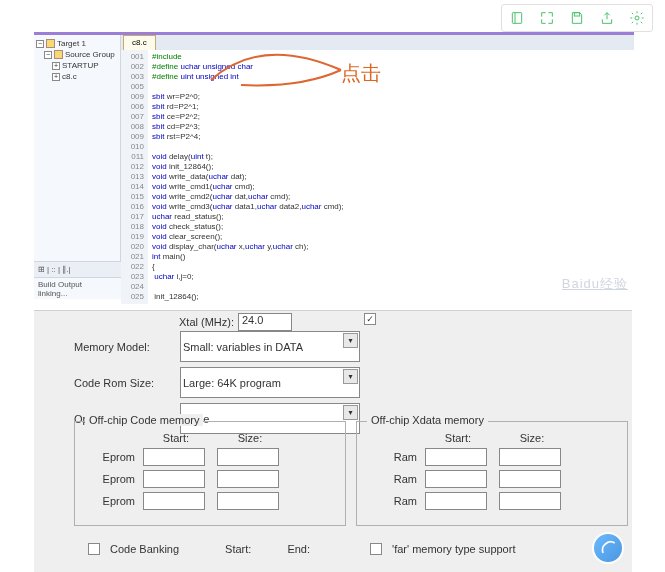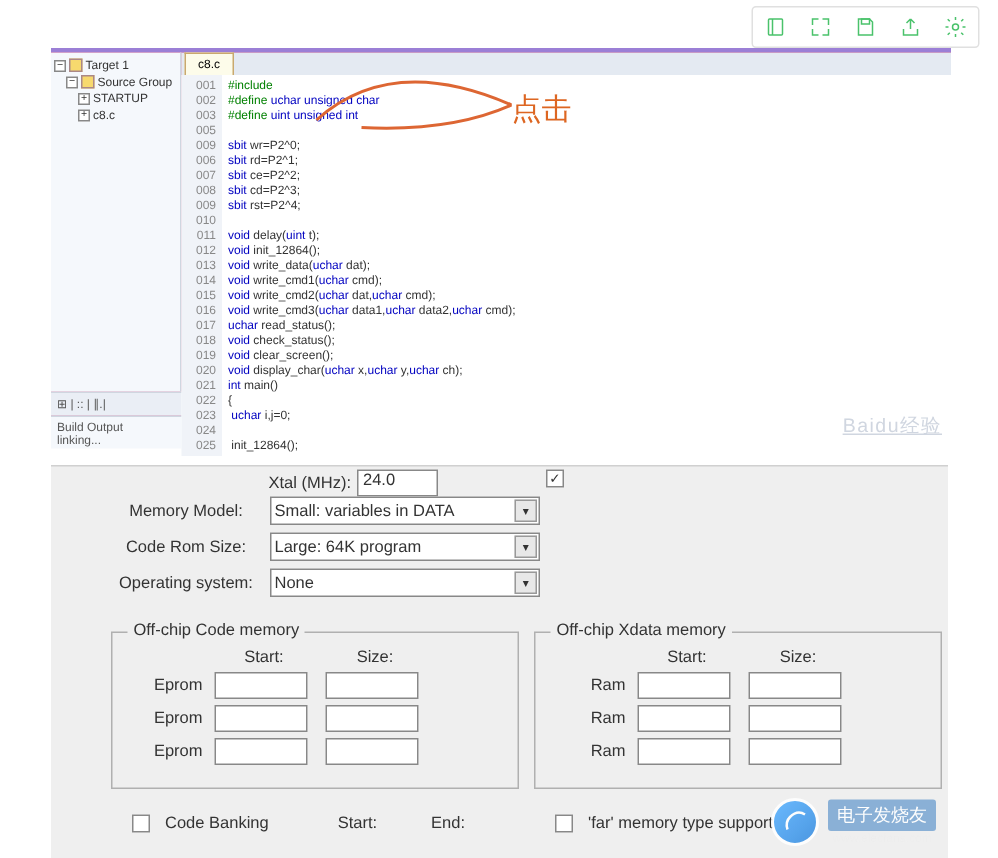--- a/index.html
+++ b/index.html
@@ -4,21 +4,21 @@
 <style>
 * { box-sizing: border-box; margin: 0; padding: 0; font-family: "Microsoft YaHei", Arial, sans-serif; }
 body { background: #fff; width: 665px; height: 572px; overflow: hidden; position: relative; }
 
 
 .top-icons { position: absolute; top: 4px; right: 12px; display: flex; gap: 4px; border: 1px solid #e0e0e0; border-radius: 3px; padding: 2px; background: #fff; }
 .top-icons .ico { width: 26px; height: 22px; display: flex; align-items: center; justify-content: center; cursor: pointer; color: #4ac26b; font-size: 14px; }
 .top-icons .ico svg { width: 16px; height: 16px; stroke: #4ac26b; fill: none; stroke-width: 1.5; }
 
 
-.ide { position: absolute; left: 34px; top: 32px; width: 600px; height: 265px; background: #be185d; }
+.ide { position: absolute; left: 34px; top: 32px; width: 600px; height: 265px; background: #0f172a; }
 .ide-purple { height: 3px; background: #9b7fd6; }
 .ide-body { display: flex; height: 226px; }
 .tree { width: 87px; background: #f5f8fc; border-right: 1px solid #cfd6e0; font-size: 8px; color: #333; padding: 3px 2px; line-height: 11px; }
 .tree-row { display: flex; align-items: center; gap: 2px; }
 .tree-ico { width: 9px; height: 9px; background: #f7d96e; border: 1px solid #a88; display: inline-block; }
 .tree-plus { width: 8px; height: 8px; border: 1px solid #888; font-size: 7px; line-height: 6px; text-align: center; background: #fff; }
 
 .editor-wrap { flex: 1; display: flex; flex-direction: column; }
 .tab-bar { height: 17px; background: #e4eaf2; display: flex; align-items: flex-end; }
 .tab { height: 15px; background: #fdfcea; border: 1px solid #c9a96e; border-bottom: none; padding: 0 8px; font-size: 8px; line-height: 14px; margin-left: 2px; }
@@ -32,22 +32,22 @@
 .red-arc svg { width: 100%; height: 100%; }
 .red-text { position: absolute; left: 220px; top: 18px; color: #d62; font-size: 20px; font-family: "KaiTi", serif; pointer-events: none; }
 
 .ide-status { height: 16px; background: #eaeef5; border-top: 1px solid #cfd6e0; display: flex; align-items: center; font-size: 8px; color: #555; padding: 0 4px; gap: 6px; }
 .ide-output { height: 22px; background: #f5f8fc; border-top: 1px solid #cfd6e0; font-size: 8px; color: #555; padding: 2px 4px; }
 .watermark1 { position: absolute; right: 6px; bottom: 4px; color: #d0d6e0; font-size: 13px; letter-spacing: 1px; text-decoration: underline; }
 
 
 .dialog { position: absolute; left: 34px; top: 310px; width: 598px; height: 262px; background: #efefef; border-top: 1px solid #d0d0d0; font-size: 11px; color: #333; }
 .dlg-row { display: flex; align-items: center; margin-bottom: 5px; }
-.dlg-label { width: 106px; text-align: center; padding-right: 6px; font-size: 11px; }
-.dlg-select { width: 180px; height: 19px; border: 1px solid #888; background: #fff; font-size: 11px; padding: 0 2px; position: relative; display: flex; align-items: center; }
+.dlg-label { width: 106px; text-align: left; padding-right: 6px; font-size: 11px; }
+.dlg-select { width: 180px; height: 31px; border: 1px solid #888; background: #fff; font-size: 11px; padding: 0 2px; position: relative; display: flex; align-items: center; }
 .dlg-select .arrow { position: absolute; right: 1px; top: 1px; width: 15px; height: 15px; background: #e8e8e8; border: 1px solid #999; display: flex; align-items: center; justify-content: center; font-size: 8px; }
 .dlg-input { width: 54px; height: 18px; border: 1px solid #888; background: #fff; font-size: 11px; padding: 0 3px; }
 .dlg-check { width: 12px; height: 12px; border: 1px solid #888; background: #fff; display: inline-flex; align-items: center; justify-content: center; font-size: 9px; margin-right: 4px; }
 
 .fieldset { border: 1px solid #b0b0b0; margin: 6px; padding: 10px 8px 8px; position: relative; height: 105px; }
 .fieldset .legend { position: absolute; top: -8px; left: 10px; background: #efefef; padding: 0 4px; font-size: 11px; }
 .mem-grid { display: grid; grid-template-columns: 52px 66px 66px; gap: 4px 8px; align-items: center; }
 .mem-grid .hdr { font-size: 11px; text-align: center; }
 .mem-grid .rlabel { font-size: 11px; text-align: right; }
 .mem-grid input { width: 62px; height: 18px; border: 1px solid #888; background: #fff; font-size: 11px; }
@@ -258,18 +258,14 @@
       <span>'far' memory type support</span>
     </div>
   </div>
 
   <div class="watermark2">
     <div class="ball">
       <svg width="20" height="20" viewBox="0 0 24 24" fill="none" stroke="#fff" stroke-width="2">
           <path d="M6 18 Q4 12 8 8 Q14 2 20 6"></path>
         </svg>
     </div>
-    <div>
-      <div class="txt">电子发烧友</div>
-      <div style="font-size:8px;color:#eee;text-align:center">www.elecfans.com</div>
-    </div>
   </div>
 </div>
 
 </body></html>

